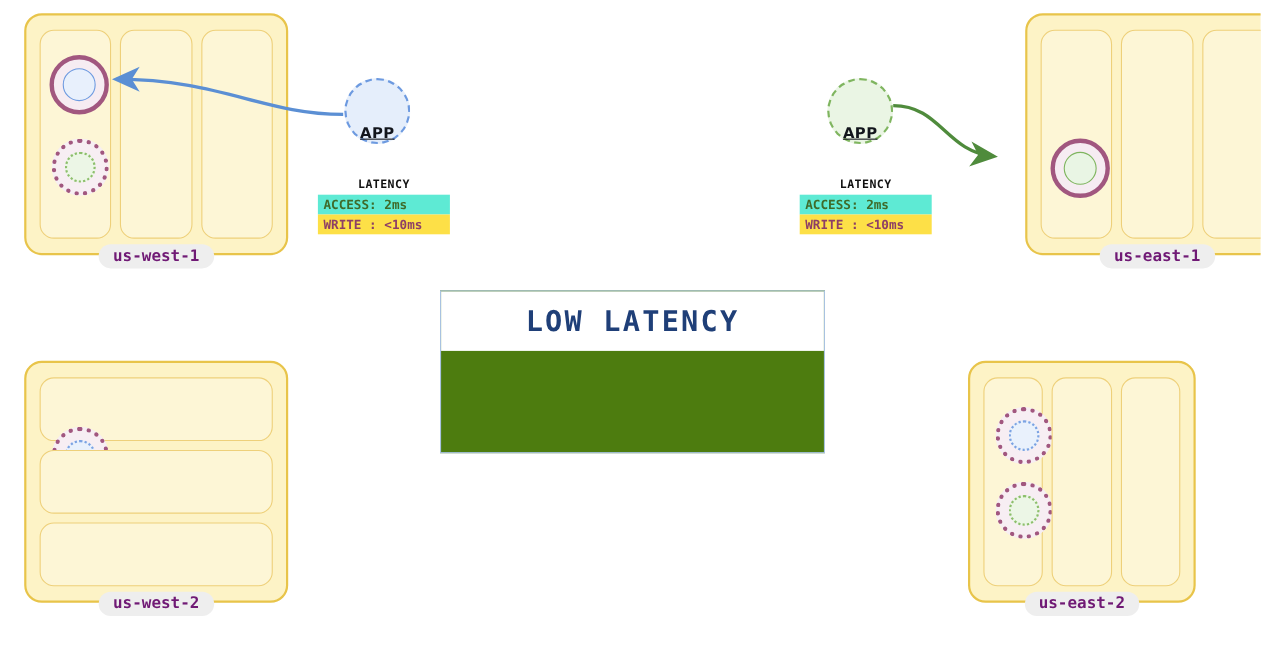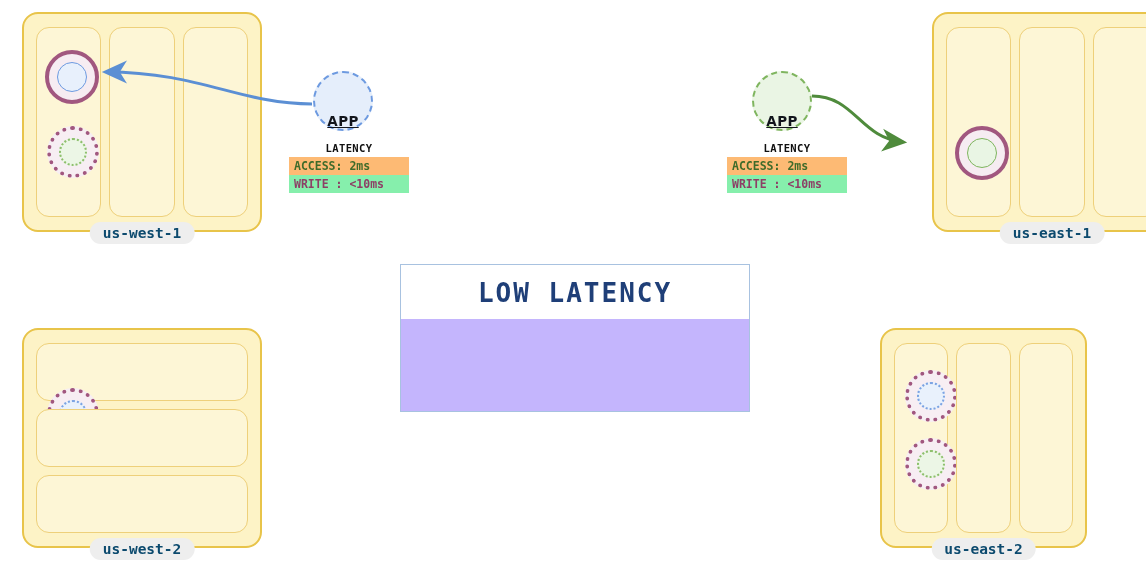--- a/index.html
+++ b/index.html
@@ -10,21 +10,21 @@
   }
   #stage{position:relative;width:1146px;height:588px;}
 
   
   .region{position:absolute;box-sizing:border-box;
     background:#fdf3c6;border:2.5px solid #e8c44a;border-radius:16px;
     padding:13px 12px;display:flex;gap:8px;}
   .az{flex:1;box-sizing:border-box;background:#fdf6d6;
     border:1.5px solid #eed07a;border-radius:13px;position:relative;}
   .region-label{position:absolute;left:50%;transform:translateX(-50%);
-    background:#eeeeee;color:#0c4a6e;border-radius:11px;
+    background:#eeeeee;color:#701a75;border-radius:11px;
     padding:3px 13px;font-family:"DejaVu Sans Mono","Liberation Mono",monospace;
     font-size:14.5px;font-weight:700;letter-spacing:0px;white-space:nowrap;}
 
   
   .node{position:absolute;box-sizing:border-box;border-radius:50%;
     display:flex;align-items:center;justify-content:center;}
   .ring-solid{border:4px solid #a1577f;background:#f6ecf2;}
   .ring-dotted{border:4px dotted #a1577f;background:#f7eef3;}
   .core{box-sizing:border-box;border-radius:50%;}
   .core-blue-solid{border:1.6px solid #6d9ae0;background:#e8f0fc;}
@@ -37,28 +37,28 @@
     border-radius:50%;display:flex;align-items:flex-end;justify-content:center;
     font-size:13.5px;font-weight:700;color:#12151c;letter-spacing:.4px;
     font-family:"DejaVu Sans","Liberation Sans",sans-serif;text-decoration:underline;}
   .app-blue{border:2px dashed #6d9ae0;background:#e5eefb;}
   .app-green{border:2px dashed #7fb55f;background:#eaf5e4;}
 
   
   .lat{position:absolute;width:120px;
     font-family:"DejaVu Sans Mono","Liberation Mono",monospace;}
   .lat-title{text-align:center;font-size:10.5px;font-weight:700;
-    color:#111;letter-spacing:.4px;margin-bottom:3px;}
+    color:#111;letter-spacing:.4px;margin-bottom:3px;margin-top:20px;}
   .lat-row{font-size:11.5px;font-weight:700;padding:2px 5px;white-space:pre;}
-  .lat-access{background:#fdba74;color:#3f6b2a;}
-  .lat-write{background:#86efac;color:#8d3f66;}
+  .lat-access{background:#5eead4;color:#3f6b2a;}
+  .lat-write{background:#fde047;color:#8d3f66;}
 
   
   .callout{position:absolute;box-sizing:border-box;
-    border:1.5px solid #a8c2e0;background:#c4b5fd;}
+    border:1.5px solid #a8c2e0;background:#4d7c0f;}
   .callout-head{text-align:center;color:#1f3f78;font-weight:700;
     font-size:26px;letter-spacing:2px;padding:13px 0 11px;
     font-family:"DejaVu Sans Mono","Liberation Mono",monospace;background:#fff;}
   .callout-body{background:#ececec;text-align:center;color:#111;
     font-size:17.5px;line-height:1.52;padding:9px 10px 14px;}
   .callout-body div{white-space:nowrap;}
 
   svg.arrows{position:absolute;left:0;top:0;width:1146px;height:588px;
     pointer-events:none;}
 </style>

